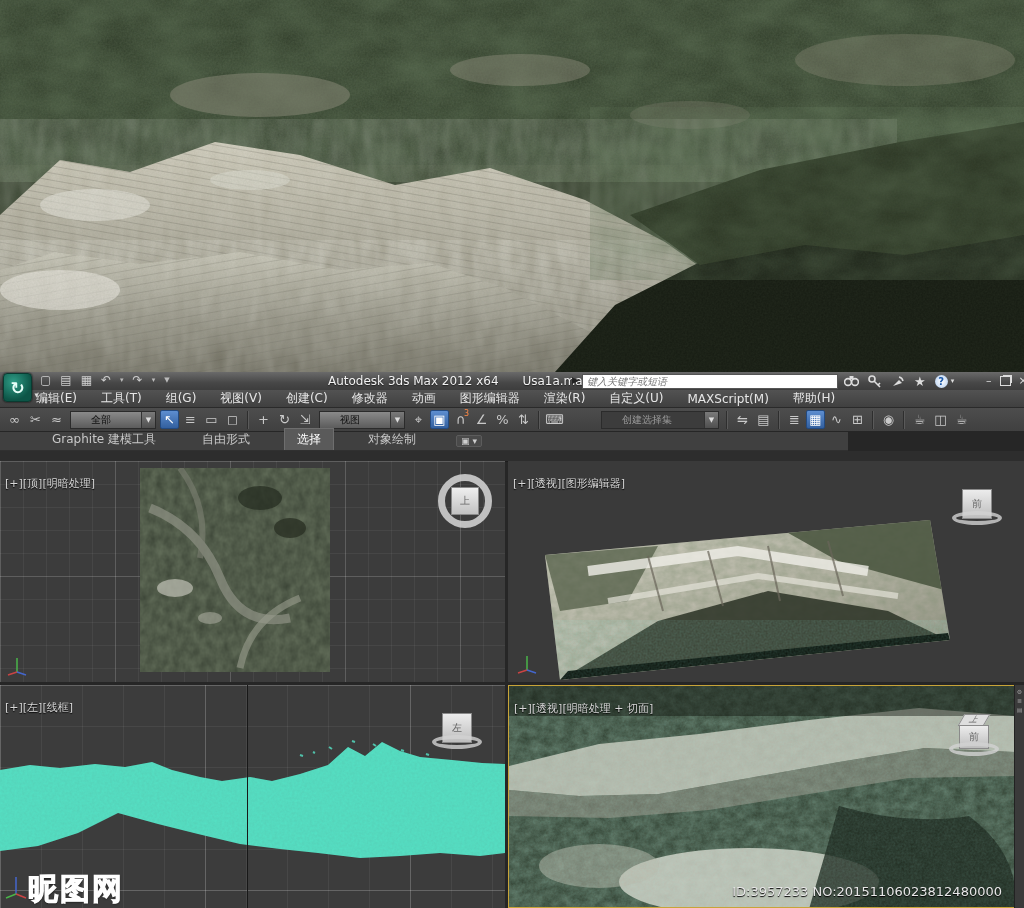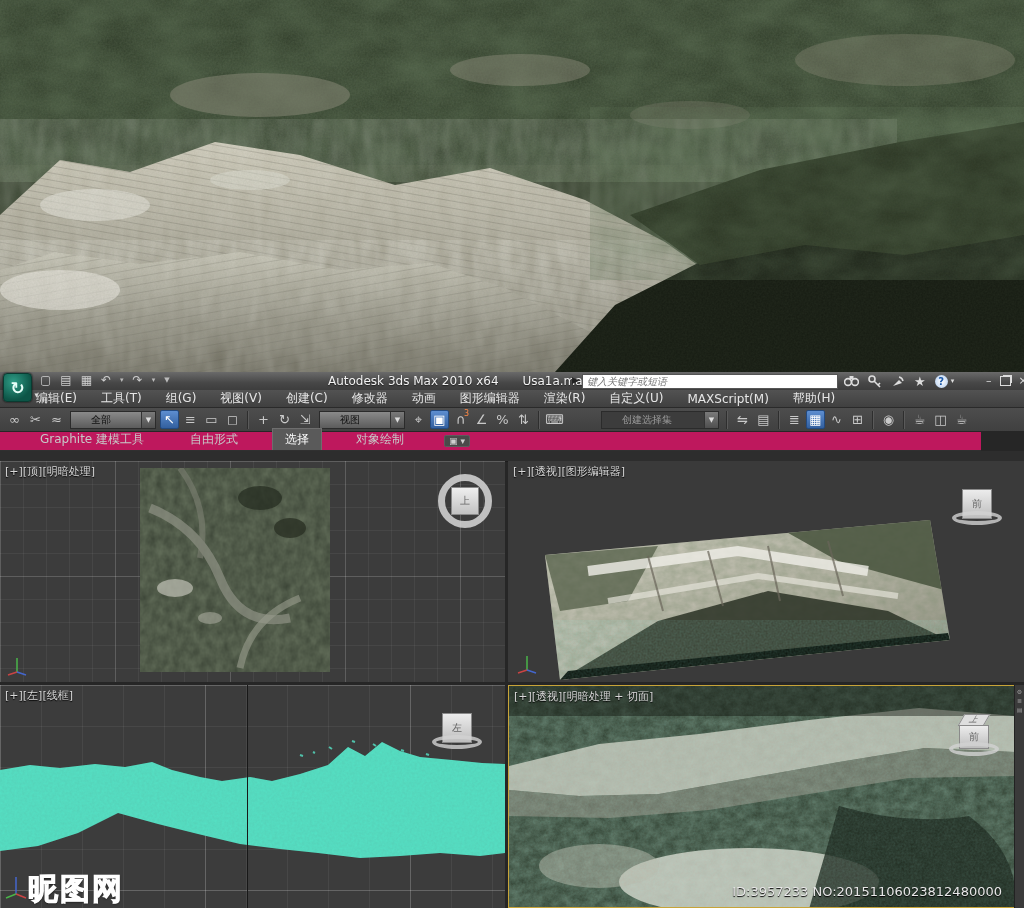--- a/index.html
+++ b/index.html
@@ -46,43 +46,43 @@
     color:#c9c9c9;font-size:13px;margin:0 1px;border-radius:2px;position:relative;}
   .ti.active{background:linear-gradient(#5d8ed0,#33609f);border:1px solid #234a80;color:#fff;width:17px;height:17px;}
   .ti .sup{position:absolute;right:1px;top:-1px;font-size:8px;color:#ff8844;}
   .sep{width:1px;height:18px;background:#2e2e2e;border-right:1px solid #5a5a5a;margin:0 4px;}
   .combo{height:16px;background:linear-gradient(#8a8a8a,#5c5c5c);border:1px solid #2b2b2b;
     color:#101010;font-size:10px;display:flex;align-items:center;padding-left:20px;margin:0 3px;position:relative;}
   .combo .arrow{margin-left:auto;width:13px;height:100%;background:linear-gradient(#7a7a7a,#4f4f4f);
     border-left:1px solid #333;display:flex;align-items:center;justify-content:center;font-size:7px;color:#ddd;}
   .combo.dark{background:#3c3c3c;color:#9a9a9a;}
   
-  .ribbon{position:absolute;left:0;top:432px;width:981px;height:19px;background:#be185d;
-    display:flex;align-items:flex-end;padding-left:28px;box-sizing:border-box;border-bottom:1px solid #303030;}
+  .ribbon{position:absolute;left:0;top:432px;width:848px;height:19px;background:#404040;
+    display:flex;align-items:flex-end;padding-left:40px;box-sizing:border-box;border-bottom:1px solid #303030;}
   .rtab{color:#c7c7c7;font-size:12px;padding:2px 12px;margin-right:22px;white-space:nowrap;cursor:default;}
   .rtab.active{background:#5a5a5a;color:#fff;border:1px solid #6e6e6e;border-bottom:none;}
   .rmin{color:#cfcfcf;font-size:9px;background:#4a4a4a;border:1px solid #5c5c5c;border-radius:2px;
     padding:0 4px;margin-left:6px;align-self:center;}
   .ribbon-strip{position:absolute;left:0;top:451px;width:1024px;height:10px;background:#2d2d2d;
     border-bottom:1px solid #1d1d1d;}
   
   .vp{position:absolute;overflow:hidden;background:#3c3c3c;}
   .grid-fine{background-image:
     linear-gradient(rgba(255,255,255,.13) 1px,transparent 1px),
     linear-gradient(90deg,rgba(255,255,255,.13) 1px,transparent 1px),
     linear-gradient(rgba(255,255,255,.05) 1px,transparent 1px),
     linear-gradient(90deg,rgba(255,255,255,.05) 1px,transparent 1px);
     background-size:115px 115px,115px 115px,23px 23px,23px 23px;}
   .grid-big{background-image:
     linear-gradient(rgba(255,255,255,.16) 1px,transparent 1px),
     linear-gradient(90deg,rgba(255,255,255,.16) 1px,transparent 1px),
     linear-gradient(rgba(255,255,255,.06) 1px,transparent 1px),
     linear-gradient(90deg,rgba(255,255,255,.06) 1px,transparent 1px);
     background-size:205px 205px,205px 205px,41px 41px,41px 41px;}
-  .vp-label{position:absolute;left:5px;top:3px;color:#d8d8d8;font-size:11px;z-index:10;
+  .vp-label{position:absolute;left:5px;top:15px;color:#d8d8d8;font-size:11px;z-index:10;
     text-shadow:0 1px 1px #000;white-space:nowrap;cursor:default;}
   .vp-tl{left:0;top:461px;width:505px;height:221px;}
   .vp-tr{left:508px;top:461px;width:516px;height:221px;background:#3a3a3a;}
   .vp-bl{left:0;top:685px;width:505px;height:223px;}
   .vp-br{left:508px;top:685px;width:534px;height:223px;border:1px solid #c8a438;box-sizing:border-box;background:#2e3a2c;}
   .rstrip{position:absolute;left:1014px;top:685px;width:10px;height:223px;background:#3a3a3a;
     border-left:1px solid #222;display:flex;flex-direction:column;align-items:center;padding-top:4px;box-sizing:border-box;gap:3px;}
   .rstrip span{color:#9a9a9a;font-size:6px;line-height:6px;}
   
   .cube-ring{position:absolute;width:54px;height:54px;border:7px solid rgba(215,215,215,.85);
@@ -184,21 +184,21 @@
     <span>▢</span>
     <span>▤</span>
     <span>▦</span>
     <span>↶</span>
     <span class="dd">▾</span>
     <span>↷</span>
     <span class="dd">▾</span>
     <span class="dd">▼</span>
   </div>
   <div class="title-text">
-    <span>Autodesk 3ds Max  2010 x64</span>
+    <span>Autodesk 3ds Max  2012 x64</span>
     <span class="file">Usa1a.max</span>
   </div>
   <span class="srch-arrow">▶</span>
   <input class="search" placeholder="键入关键字或短语" style="">
   <div class="tb-icons">
     <svg width="15" height="12">
       <circle cx="4" cy="7" r="3.4" fill="none" stroke="#ddd" stroke-width="1.6"></circle>
       <circle cx="11" cy="7" r="3.4" fill="none" stroke="#ddd" stroke-width="1.6"></circle>
       <rect x="5.5" y="1" width="4" height="3" fill="#ddd"></rect>
     </svg>

